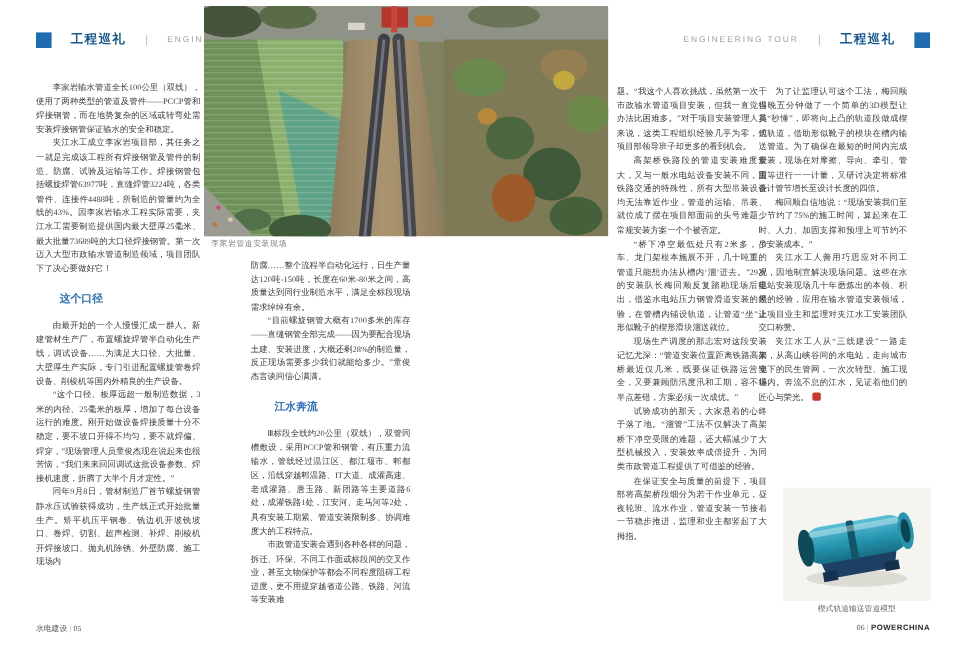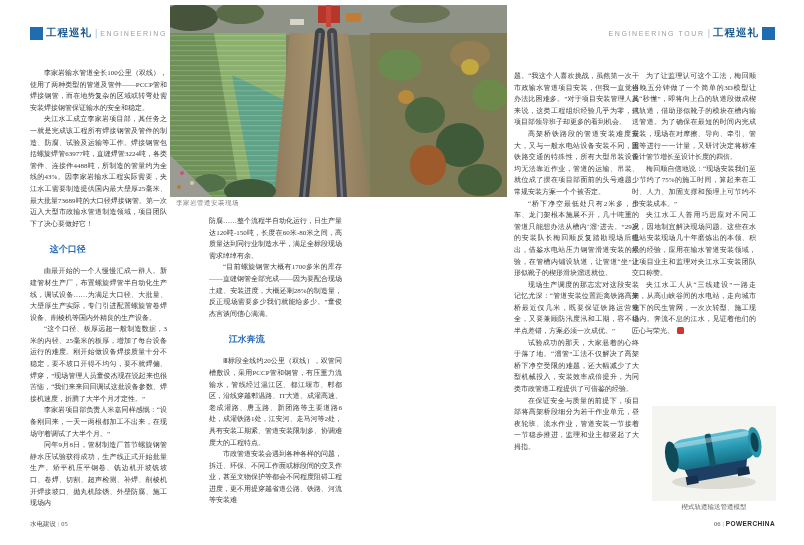--- a/index.html
+++ b/index.html
@@ -1,21 +1,21 @@
 <!DOCTYPE html>
 <html><head>
 <meta charset="utf-8">
 <style>
   html,body{margin:0;padding:0;}
   body{
     width:804px;height:545px;position:relative;background:#ffffff;
     font-family:"Liberation Serif",serif;color:#333;overflow:hidden;
   }
   
-  .hdr{position:absolute;top:26px;display:flex;align-items:center;gap:3px;
+  .hdr{position:absolute;top:26px;display:flex;align-items:center;gap:16px;
        font-family:"Liberation Sans",sans-serif;white-space:nowrap;}
   .hdr-l{left:30px;}
   .hdr-r{right:29px;}
   .hdr .sq{width:13px;height:13px;background:#1f6cb0;}
   .hdr .zh{font-size:10.5px;font-weight:bold;color:#17588f;letter-spacing:1px;}
   .hdr .dv{color:#9dbedd;font-size:9px;}
   .hdr .en{font-size:7px;color:#9aa0a6;letter-spacing:1.6px;}
   
   .col{position:absolute;font-size:7px;line-height:11.6px;text-align:justify;
        overflow:hidden;color:#3a3a3a;}
@@ -119,21 +119,20 @@
   </svg>
 </div>
 <div class="photo-cap">李家岩管道安装现场</div>
 
 <div class="col" id="col-l1">
   <p>李家岩输水管道全长100公里（双线），使用了两种类型的管道及管件——PCCP管和焊接钢管，而在地势复杂的区域或转弯处需安装焊接钢管保证输水的安全和稳定。</p>
   <p>夹江水工成立李家岩项目部，其任务之一就是完成该工程所有焊接钢管及管件的制造、防腐、试验及运输等工作。焊接钢管包括螺旋焊管63977吨，直缝焊管3224吨，各类管件、连接件4488吨，所制造的管量约为全线的43%。因李家岩输水工程实际需要，夹江水工需要制造提供国内最大壁厚25毫米、最大批量73689吨的大口径焊接钢管。第一次迈入大型市政输水管道制造领域，项目团队下了决心要做好它！</p>
   <h3 class="sec">这个口径</h3>
   <p>由最开始的一个人慢慢汇成一群人。新建管材生产厂，布置螺旋焊管半自动化生产线，调试设备……为满足大口径、大批量、大壁厚生产实际，专门引进配置螺旋管卷焊设备、削棱机等国内外精良的生产设备。</p>
   <p>“这个口径、板厚远超一般制造数据，3米的内径、25毫米的板厚，增加了每台设备运行的难度。刚开始做设备焊接质量十分不稳定，要不坡口开得不均匀，要不就焊偏、焊穿，”现场管理人员童俊杰现在说起来也很苦恼，“我们来来回回调试这批设备参数、焊接机速度，折腾了大半个月才定性。”</p>
-  <p>李家岩项目部负责人米嘉同样感慨：“设备刚回来，一天一两根都加工不出来，在现场守着调试了大半个月。”</p>
   <p>同年9月8日，管材制造厂首节螺旋钢管静水压试验获得成功，生产线正式开始批量生产。矫平机压平钢卷、铣边机开坡铣坡口、卷焊、切割、超声检测、补焊、削棱机开焊接坡口、抛丸机除锈、外壁防腐、施工现场内</p>
 </div>
 
 <div class="col" id="col-l2">
   <p style="text-indent:0">防腐……整个流程半自动化运行，日生产量达120吨-150吨，长度在60米-80米之间，高质量达到同行业制造水平，满足全标段现场需求绰绰有余。</p>
   <p>“目前螺旋钢管大概有1700多米的库存——直缝钢管全部完成——因为要配合现场土建、安装进度，大概还剩28%的制造量，反正现场需要多少我们就能给多少。”童俊杰言谈间信心满满。</p>
   <h3 class="sec">江水奔流</h3>
   <p>Ⅲ标段全线约20公里（双线），双管同槽敷设，采用PCCP管和钢管，有压重力流输水，管线经过温江区、都江堰市、郫都区，沿线穿越郫温路、IT大道、成灌高速、老成灌路、唐玉路、新团路等主要道路6处，成灌铁路1处，江安河、走马河等2处，具有安装工期紧、管道安装限制多、协调难度大的工程特点。</p>
   <p>市政管道安装会遇到各种各样的问题，拆迁、环保、不同工作面或标段间的交叉作业，甚至文物保护等都会不同程度阻碍工程进度，更不用提穿越省道公路、铁路、河流等安装难</p>
 </div>

